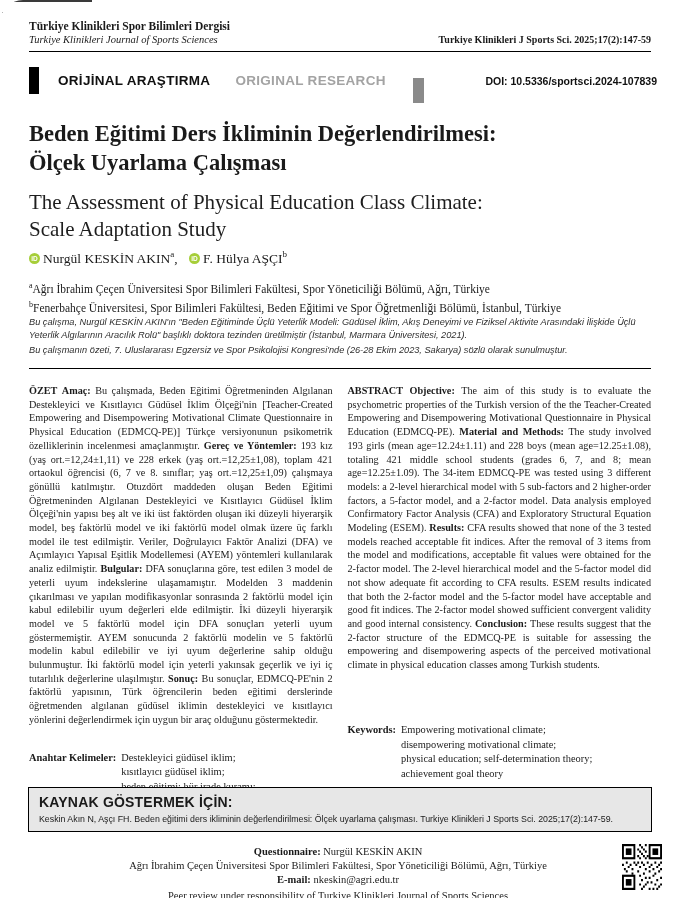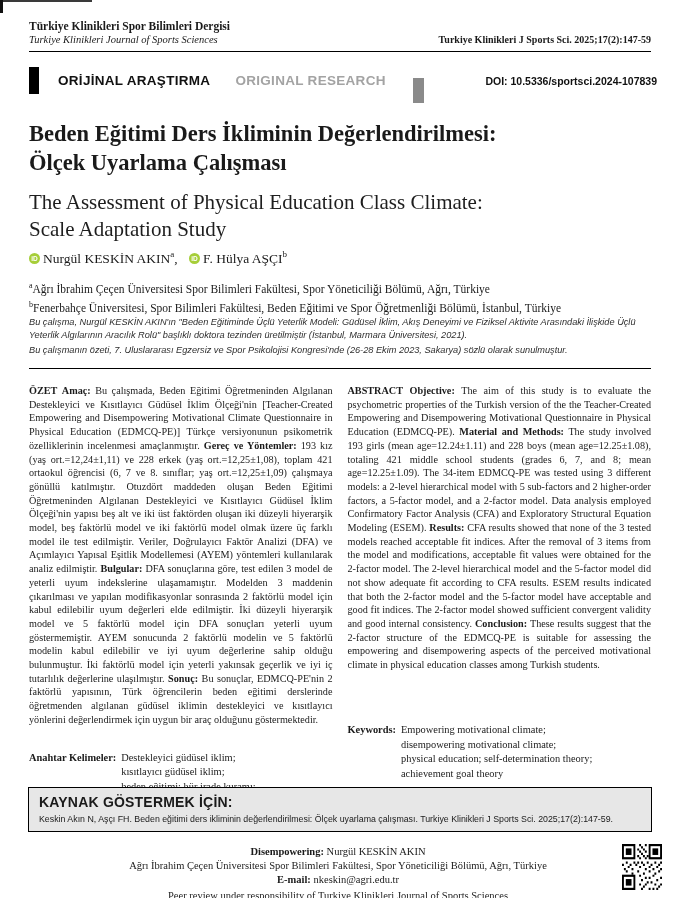--- a/index.html
+++ b/index.html
@@ -1,17 +1,17 @@
 <!DOCTYPE html>
 <html><head>
 <meta charset="utf-8">
 <style>
   html,body{margin:0;padding:0;background:#fff;}
   .page{position:relative;width:676px;height:898px;background:#fff;overflow:hidden;
-        font-family:"Liberation Serif",serif;color:#1a1a1a;}
+        font-family:"Liberation Serif",serif;color:#1a1a1a;border-radius:23px;}
   
   .artifact-h{position:absolute;left:0;top:0;width:92px;height:1.5px;background:#3a3a3a;}
   .artifact-v{position:absolute;left:0;top:0;width:2.5px;height:13px;background:#111;}
 
   
   .jheader{position:absolute;left:29px;right:25px;top:19px;padding-bottom:5px;
            border-bottom:1.6px solid #000;display:flex;justify-content:space-between;align-items:flex-end;}
   .jname-tr{font-weight:700;font-size:11.5px;line-height:14px;}
   .jname-en{font-style:italic;font-size:10.5px;line-height:13px;}
   .jcite{font-weight:700;font-size:10px;padding-bottom:1px;}
@@ -158,21 +158,21 @@
       </div>
     </div>
   </div>
 
   <div class="cite-box">
     <div class="cite-label">KAYNAK GÖSTERMEK İÇİN:</div>
     <div class="cite-text">Keskin Akın N, Aşçı FH. Beden eğitimi ders ikliminin değerlendirilmesi: Ölçek uyarlama çalışması. Turkiye Klinikleri J Sports Sci. 2025;17(2):147-59.</div>
   </div>
 
   <div class="corr">
-    <div><b>Disempowering:</b> <span>Nurgül KESKİN AKIN</span></div>
+    <div><b>Questionnaire:</b> <span>Nurgül KESKİN AKIN</span></div>
     <div>Ağrı İbrahim Çeçen Üniversitesi Spor Bilimleri Fakültesi, Spor Yöneticiliği Bölümü, Ağrı, Türkiye</div>
     <div><b>E-mail:</b> <span>nkeskin@agri.edu.tr</span></div>
   </div>
 
   <svg class="qr" viewBox="0 0 21 21" preserveAspectRatio="none" xmlns="http://www.w3.org/2000/svg">
     <rect x="0" y="0" width="7" height="7" fill="#000"></rect>
       <rect x="1" y="1" width="5" height="5" fill="#fff"></rect>
       <rect x="2" y="2" width="3" height="3" fill="#000"></rect>
     <rect x="14" y="0" width="7" height="7" fill="#000"></rect>
       <rect x="15" y="1" width="5" height="5" fill="#fff"></rect>

